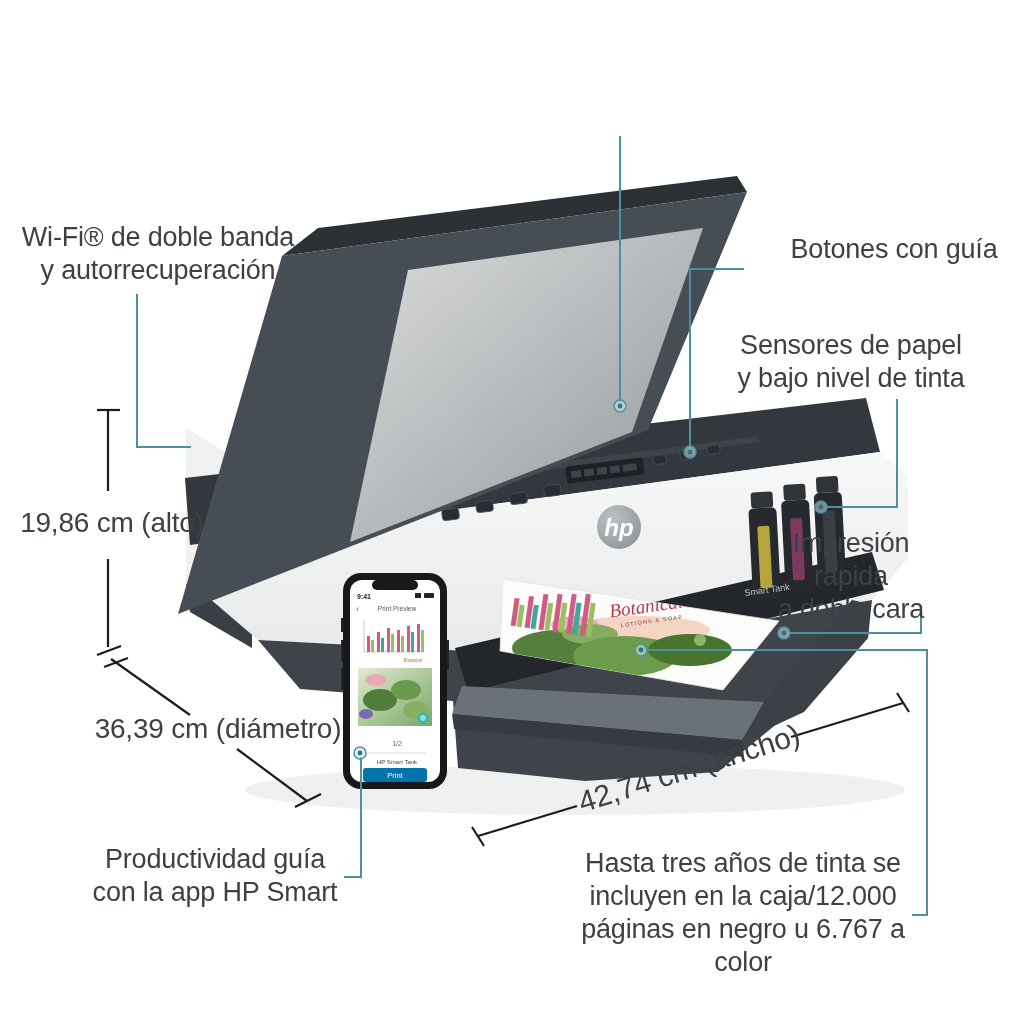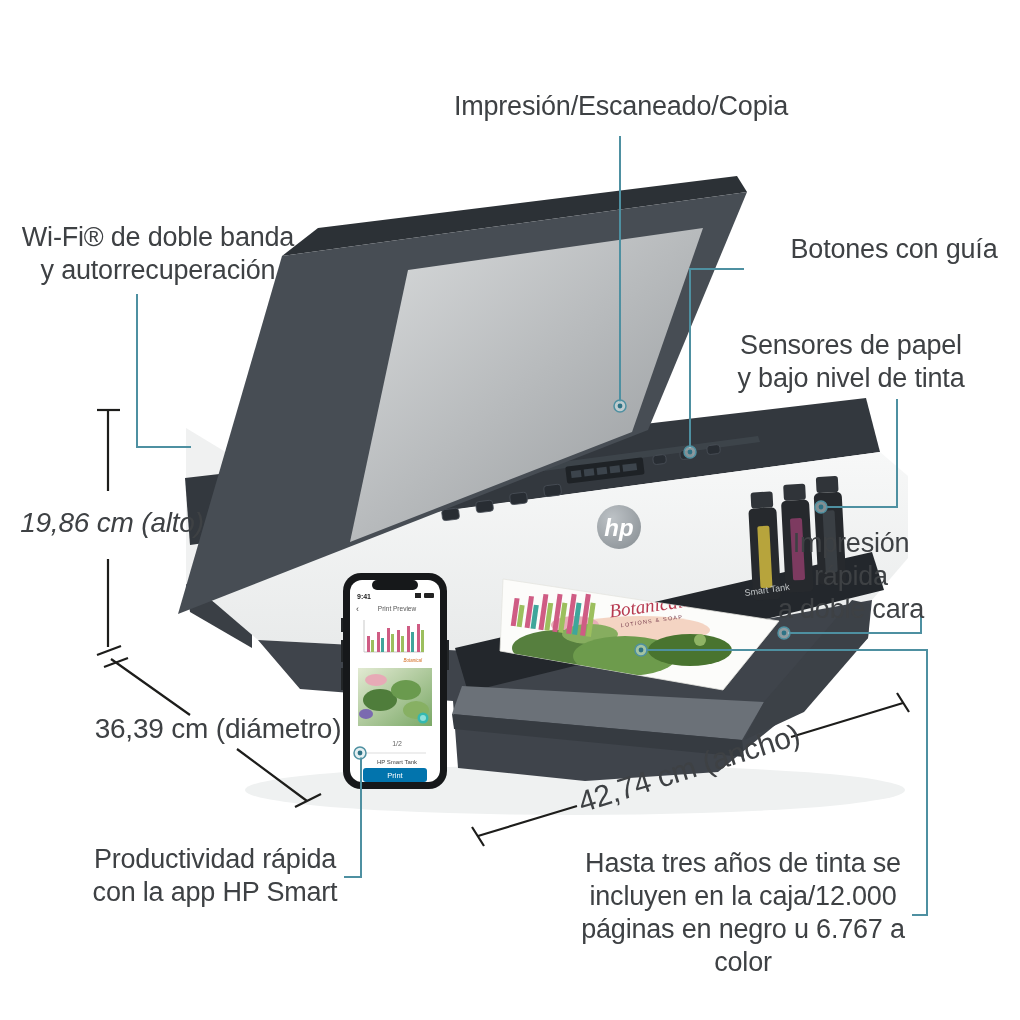--- a/index.html
+++ b/index.html
@@ -220,21 +220,20 @@
   <g stroke="#1d1d1b" stroke-width="2.2" fill="none">
     <path d="M97,410 L120,410"></path>
     <path d="M108,410 L108,491 M108,559 L108,647"></path>
     <path d="M97,655 L121,646 M104,667 L128,658"></path>
     <path d="M111,659 L190,715 M237,749 L307,801"></path>
     <path d="M295,807 L321,794"></path>
     <path d="M472,827 L484,846 M478,836 L577,806 M791,737 L903,703 M897,693 L909,712"></path>
   </g>
 </svg>
 
-  <div class="label" style="left:621px;top:90px;">Impresión/Escaneado/Copia</div>
 
   <div class="label" style="left:158px;top:221px;">
     <div>Wi-Fi® de doble banda</div>
     <div>y autorrecuperación</div>
   </div>
 
   <div class="label" style="left:894px;top:233px;">
     <div>Botones con guía</div>
   </div>
 
@@ -242,28 +241,28 @@
     <div>Sensores de papel</div>
     <div>y bajo nivel de tinta</div>
   </div>
 
   <div class="label" style="left:851px;top:527px;">
     <div>Impresión</div>
     <div>rápida</div>
     <div>a doble cara</div>
   </div>
 
-  <div class="label dim" style="left:112px;top:506px;font-style:italic;">19,86 cm (alto)</div>
+  <div class="label dim" style="left:112px;top:506px;">19,86 cm (alto)</div>
 
   <div class="label dim" style="left:192px;top:712px;margin-left:26px;">36,39 cm (diámetro)</div>
 
   <div class="label dim rot" style="left:689px;top:768px;font-size:30px;">42,74 cm (ancho)</div>
 
   <div class="label" style="left:215px;top:843px;">
-    <div>Productividad rápida</div>
+    <div>Productividad guía</div>
     <div>con la app HP Smart</div>
   </div>
 
   <div class="label" style="left:743px;top:847px;">
     <div>Hasta tres años de tinta se</div>
     <div>incluyen en la caja/12.000</div>
     <div>páginas en negro u 6.767 a</div>
     <div>color</div>
   </div>
 

